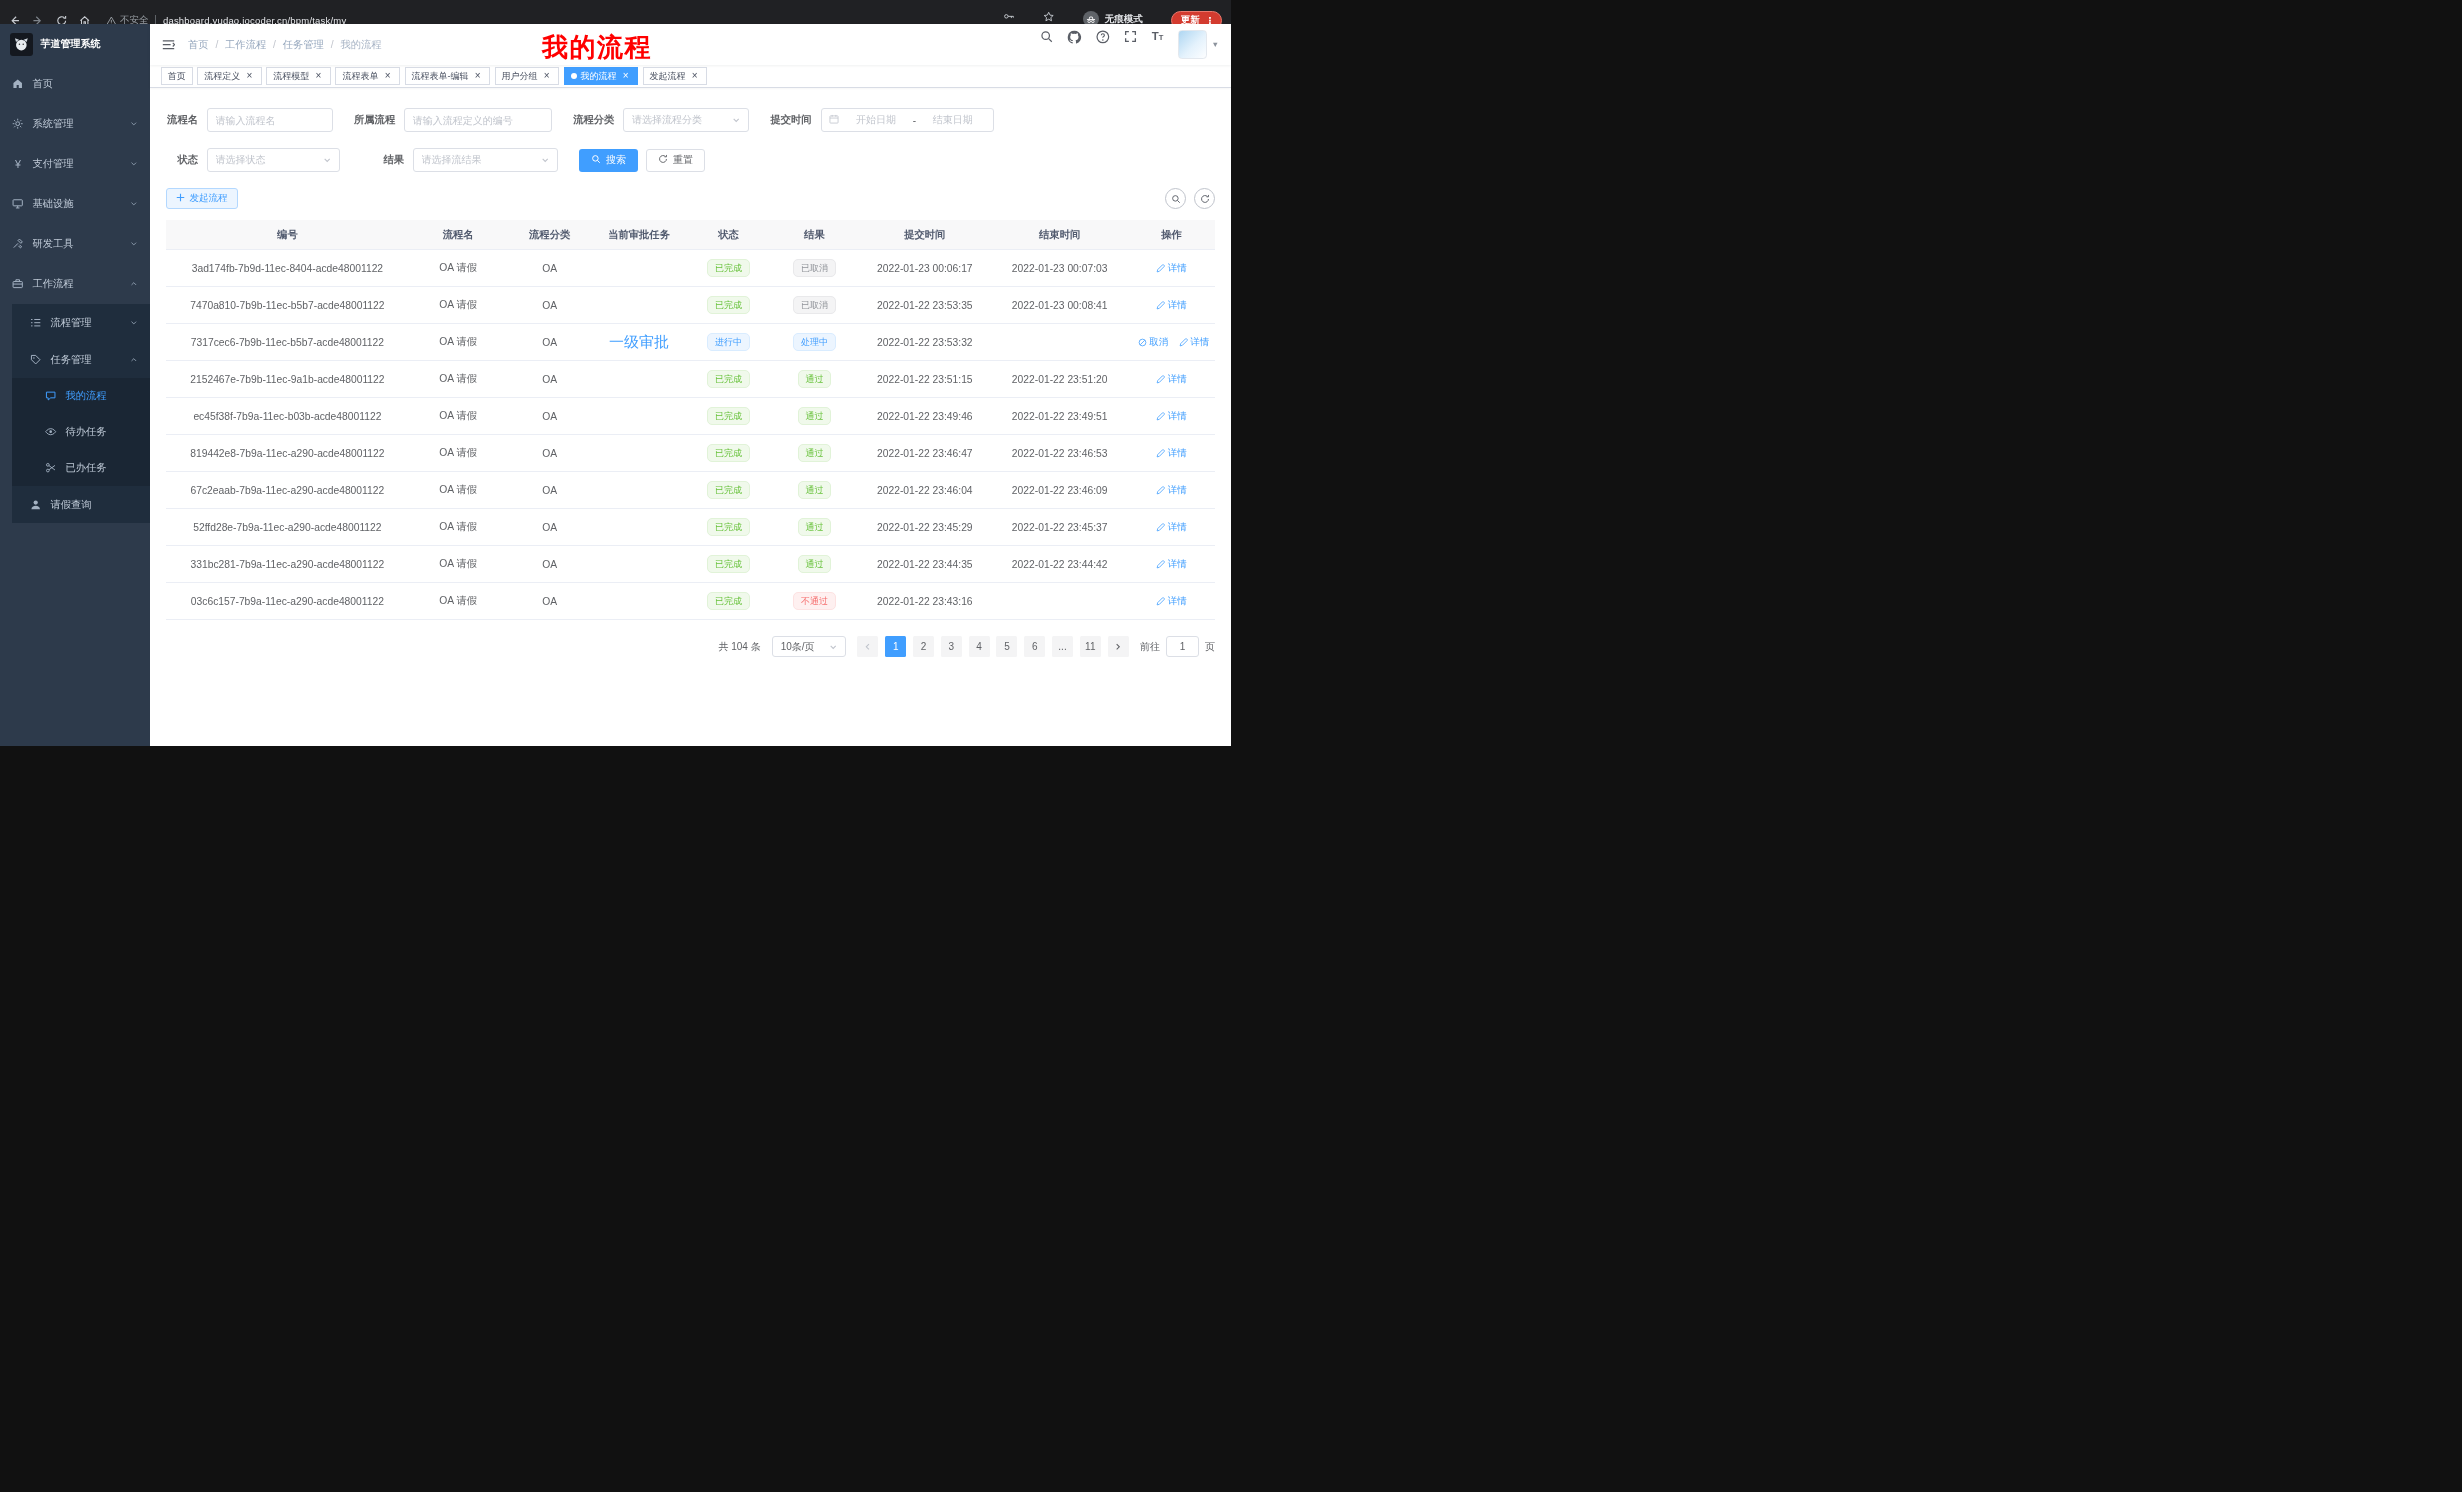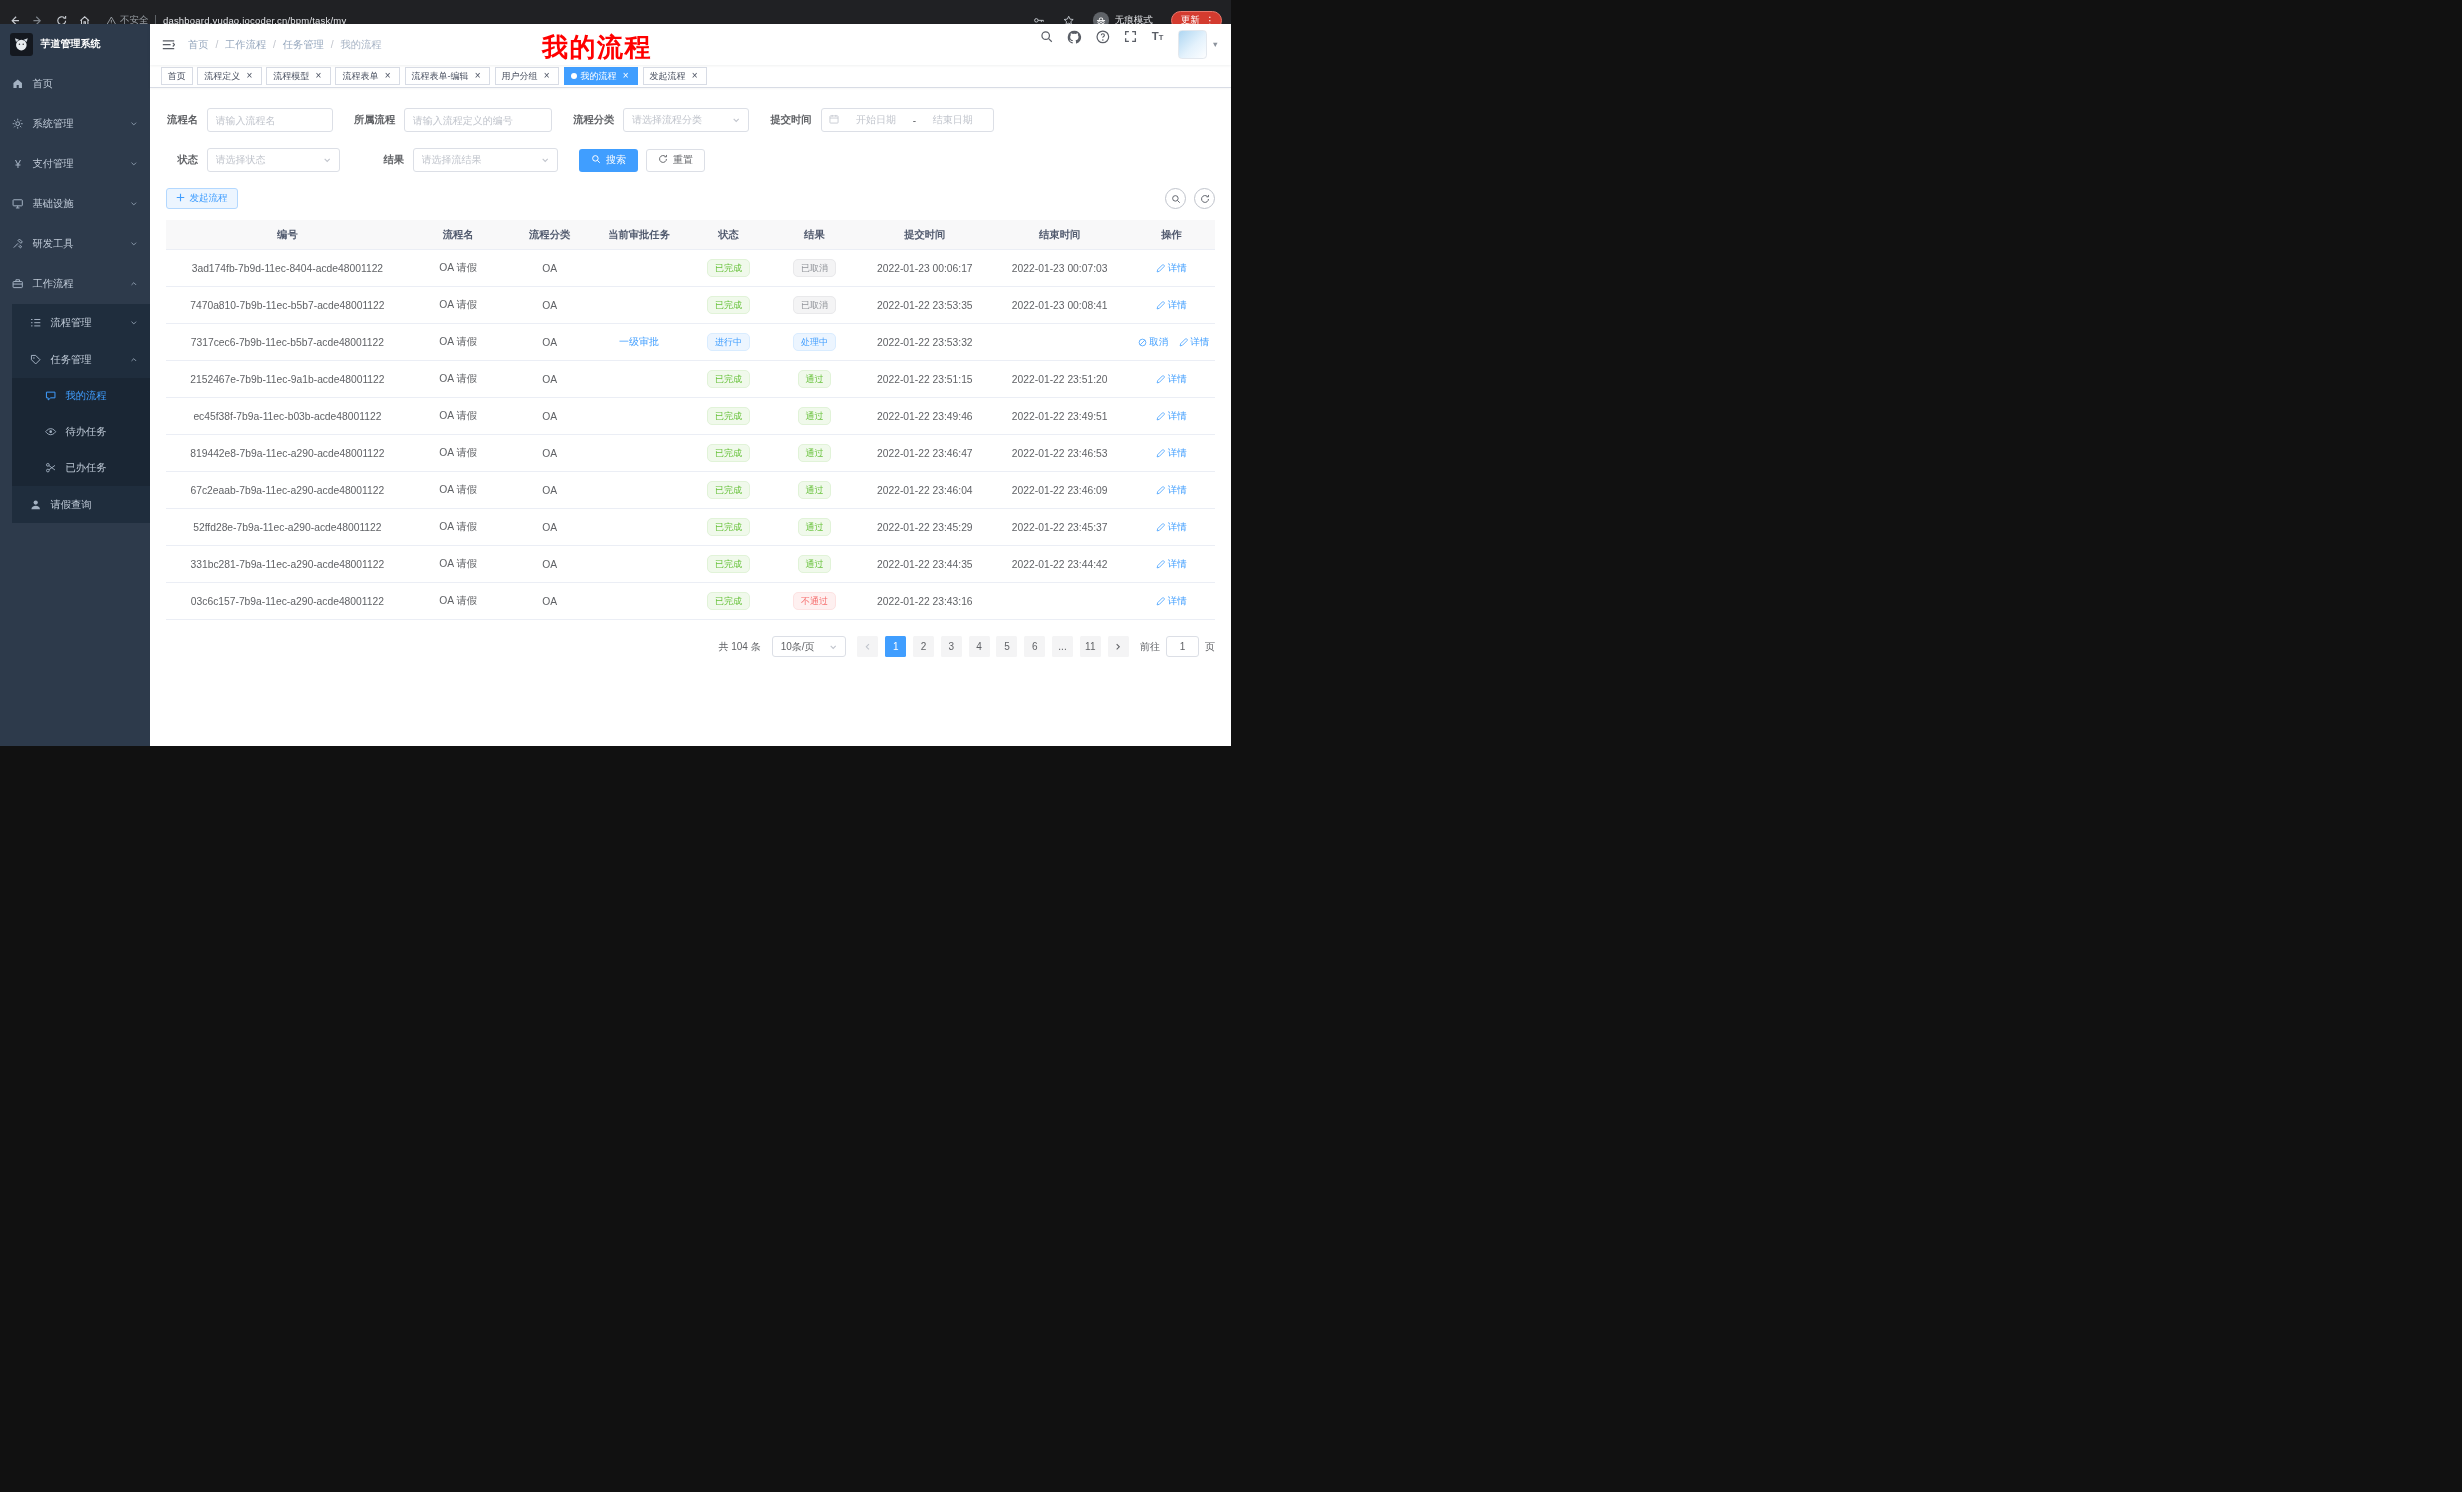--- a/index.html
+++ b/index.html
@@ -9,21 +9,21 @@
 
   
   .chrome { height:41px; background:#202124; display:flex; align-items:center; padding:0 9px; gap:9px; }
   .chrome svg { display:block; }
   .nav-icons { display:flex; gap:12px; align-items:center; color:#c7cbd1; }
   .nav-icons .dim { color:#7e848b; }
   .addr { display:flex; align-items:center; gap:6.8px; margin-left:6px; font-size:9.5px; }
   .sec { color:#9aa0a6; display:flex; gap:3.8px; align-items:center; }
   .vsep { width:0.8px; height:11.4px; background:#5f6368; }
   .url { color:#e8eaed; letter-spacing:0.2px; }
-  .chrome-right { margin-left:auto; display:flex; align-items:center; gap:18px; color:#c7cbd1; }
+  .chrome-right { margin-left:auto; display:flex; align-items:flex-start; gap:28px; color:#c7cbd1;font-weight:bold; }
   .incog { display:flex; align-items:center; gap:5.3px; color:#e8eaed; font-size:9.5px; }
   .incog-badge { width:16.7px; height:16.7px; border-radius:50%; background:#5f6368; display:flex; align-items:center; justify-content:center; color:#fff; }
   .update-pill { display:flex; align-items:center; gap:5.3px; background:#d33b2f; border:0.8px solid #e9786d; color:#fff; font-size:9.5px; padding:2.3px 6px 2.3px 9px; border-radius:10px; cursor:pointer; }
   .dots { font-size:10px; line-height:1; }
 
   
   .app { position:absolute; top:24px; left:0; right:0; bottom:0; display:flex; }
   .sidebar { width:150px; background:#2d3a4b; color:#c0cbd8; flex-shrink:0; overflow:hidden; }
   .logo-row { height:40px; display:flex; align-items:center; gap:7.6px; padding:0 10px; }
   .logo-img { width:23px; height:23px; border-radius:3px; background:#14181f; display:flex; align-items:center; justify-content:center; overflow:hidden; }
@@ -95,21 +95,21 @@
   .tr > .td:nth-child(6){width:88px}
   .tr > .td:nth-child(7){width:133px}
   .tr > .td:nth-child(8){width:137px}
   .tr > .td:nth-child(9){width:87px}
 
   .tag { display:inline-block; height:18px; line-height:16.7px; padding:0 6.8px; border:0.8px solid; border-radius:5px; font-size:9px; }
   .tag.success { color:#67c23a; background:#f0f9eb; border-color:#e1f3d8; }
   .tag.info    { color:#909399; background:#f4f4f5; border-color:#e9e9eb; }
   .tag.primary { color:#409eff; background:#ecf5ff; border-color:#d9ecff; }
   .tag.danger  { color:#f56c6c; background:#fef0f0; border-color:#fde2e2; }
-  .link { color:#409eff; cursor:pointer; font-size:10px; }
+  .link { color:#409eff; cursor:pointer; font-size:15px; }
   .action { color:#409eff; display:inline-flex; align-items:center; gap:2.3px; margin:0 5.3px; font-size:9.5px; cursor:pointer; }
   .action i { display:flex; }
 
   .pagination { display:flex; align-items:center; justify-content:flex-end; gap:11.4px; margin-top:16px; font-size:10px; color:#606266; }
   .psize { width:74px; height:21px; }
   .pager { display:flex; align-items:center; gap:6.8px; }
   .pbtn { min-width:21px; height:21px; padding:0 3px; background:#f4f4f5; border-radius:1.5px; display:flex; align-items:center; justify-content:center; color:#606266; cursor:pointer; font-size:10px; }
   .pbtn.active { background:#409eff; color:#fff; }
   .pbtn.disabled { color:#c0c4cc; cursor:default; }
   .goto { display:flex; align-items:center; gap:6px; }

